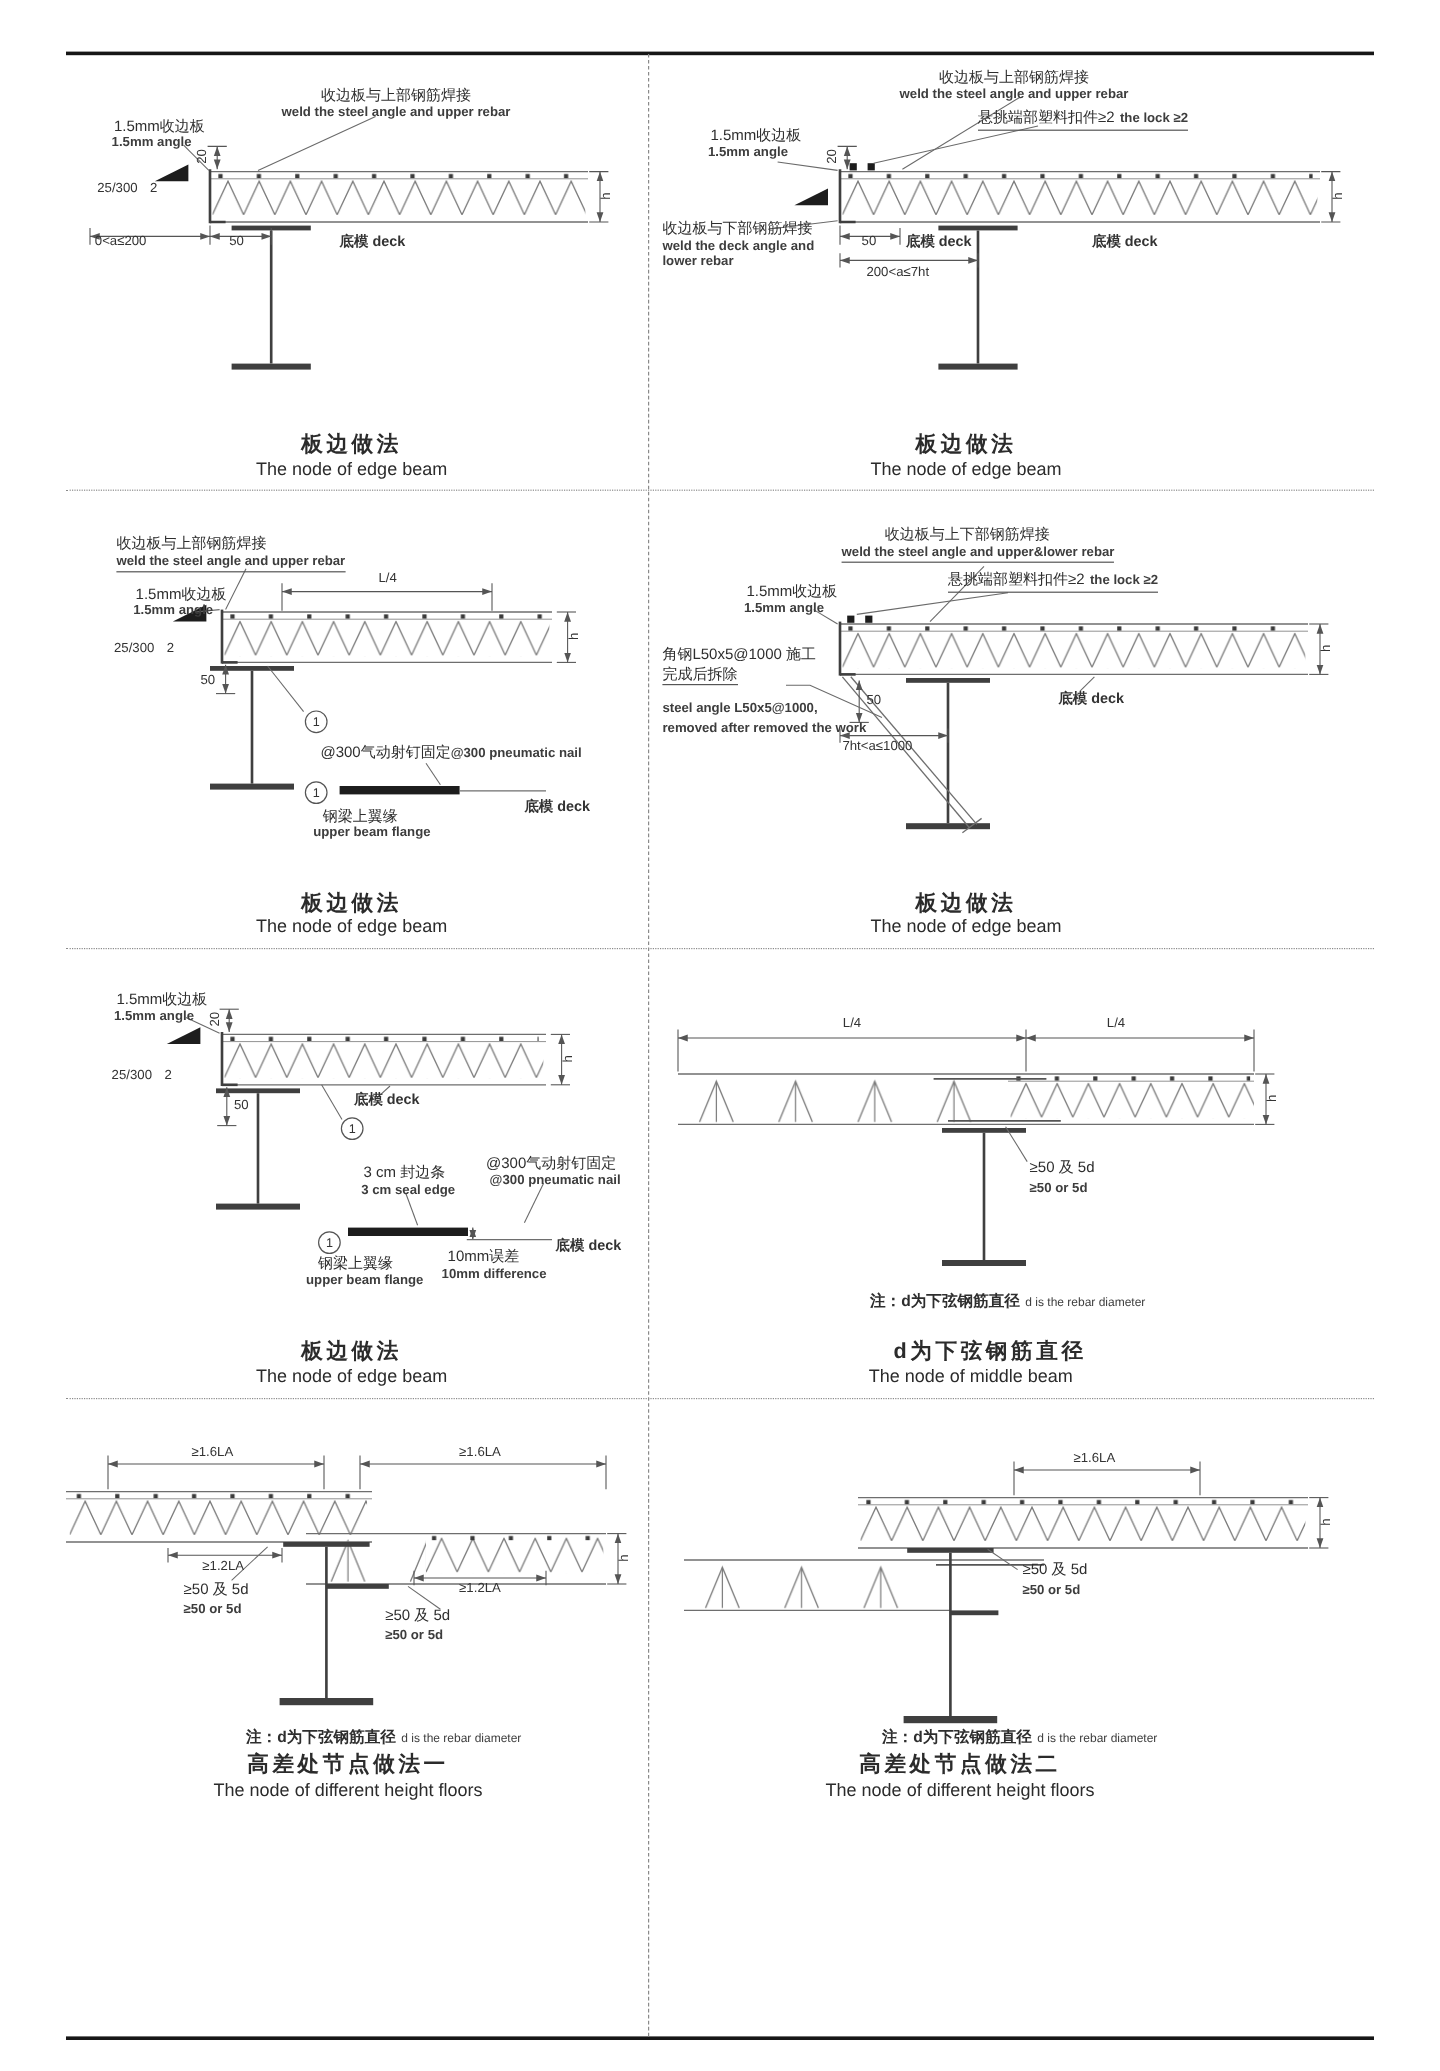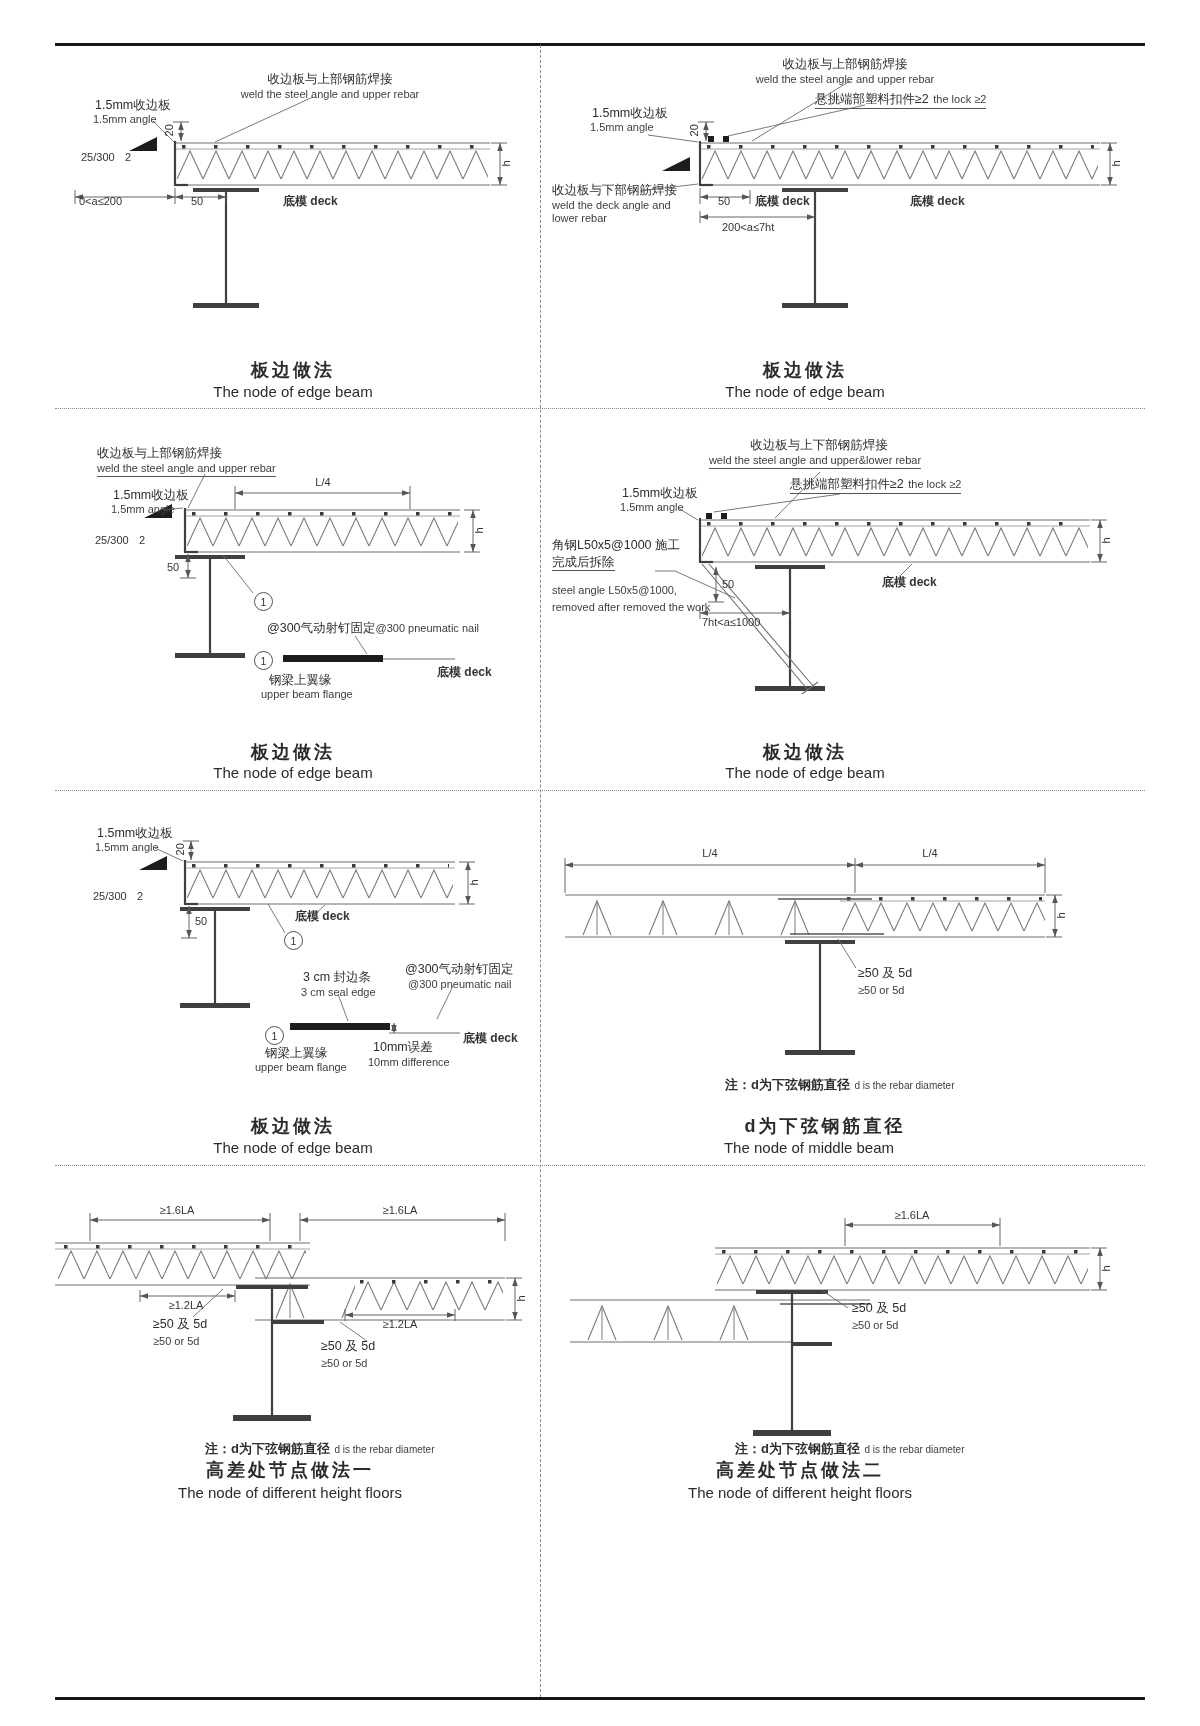--- a/index.html
+++ b/index.html
@@ -2,21 +2,21 @@
 <html><head>
 <meta charset="utf-8">
 <style>
   html,body{margin:0;padding:0;background:#e9e9e9}
   #page{position:relative;width:1200px;height:1726px;background:#fff;
         font-family:"Liberation Sans","DejaVu Sans",sans-serif;overflow:hidden;color:#333}
   .panel{position:absolute}
   .panel>svg{position:absolute;left:0;top:0}
   .lb{position:absolute;white-space:nowrap;line-height:1.15}
   .cn{font-size:12.5px;font-weight:400;color:#2e2e2e}
-  .en{font-size:11px;font-weight:400;color:#3d3d3d}
+  .en{font-size:11px;font-weight:700;color:#3d3d3d}
   .dk{font-size:12px;font-weight:700;color:#333}
   .dt{font-size:11px;color:#333}
   .ctr{transform:translateX(-50%)}
   .v{transform:rotate(-90deg)}
   .u{border-bottom:1px solid #555;padding-bottom:1px}
   .tcn{font-size:18px;font-weight:700;color:#2b2b2b;letter-spacing:3px}
   .ten{font-size:15px;color:#2b2b2b}
   .circ{position:absolute;width:17px;height:17px;border:1px solid #555;border-radius:50%;
         display:flex;align-items:center;justify-content:center;font-size:10.5px;color:#333;background:#fff}
   .note .cnn{font-size:13px;font-weight:700;color:#2e2e2e}
@@ -275,21 +275,21 @@
         <line class="dm" x1="551" y1="154" x2="567" y2="154"></line>
       </g>
       <g>
         <line class="ld" x1="280" y1="64" x2="235" y2="110"></line>
         <line class="ld" x1="300" y1="86" x2="174" y2="104"></line>
         <line class="ld" x1="138" y1="100" x2="158" y2="112"></line>
         <polyline class="ld" points="115,163 135,163 195,190"></polyline>
         <line class="ld" x1="360" y1="168" x2="372" y2="156"></line>
       </g>
     </svg>
-    <span class="lb cn ctr" style="left:279px;top:30px">收边板与上下部钢筋焊接</span>
+    <span class="lb cn ctr" style="left:266px;top:30px">收边板与上下部钢筋焊接</span>
     <span class="lb en ctr u" style="left:275px;top:46px">weld the steel angle and upper&amp;lower rebar</span>
     <span class="lb u" style="left:250px;top:66px"><span class="cn">悬挑端部塑料扣件≥2</span> <span class="en">the lock ≥2</span></span>
     <span class="lb cn" style="left:82px;top:78px">1.5mm收边板</span>
     <span class="lb en" style="left:80px;top:93px">1.5mm angle</span>
     <span class="lb cn" style="left:12px;top:130px">角钢L50x5@1000 施工</span>
     <span class="lb cn u" style="left:12px;top:147px">完成后拆除</span>
     <span class="lb en" style="left:12px;top:176px">steel angle L50x5@1000,</span>
     <span class="lb en" style="left:12px;top:193px">removed after removed the work</span>
     <span class="lb dt" style="left:182px;top:170px">50</span>
     <span class="lb dt" style="left:162px;top:208px">7ht&lt;a≤1000</span>

